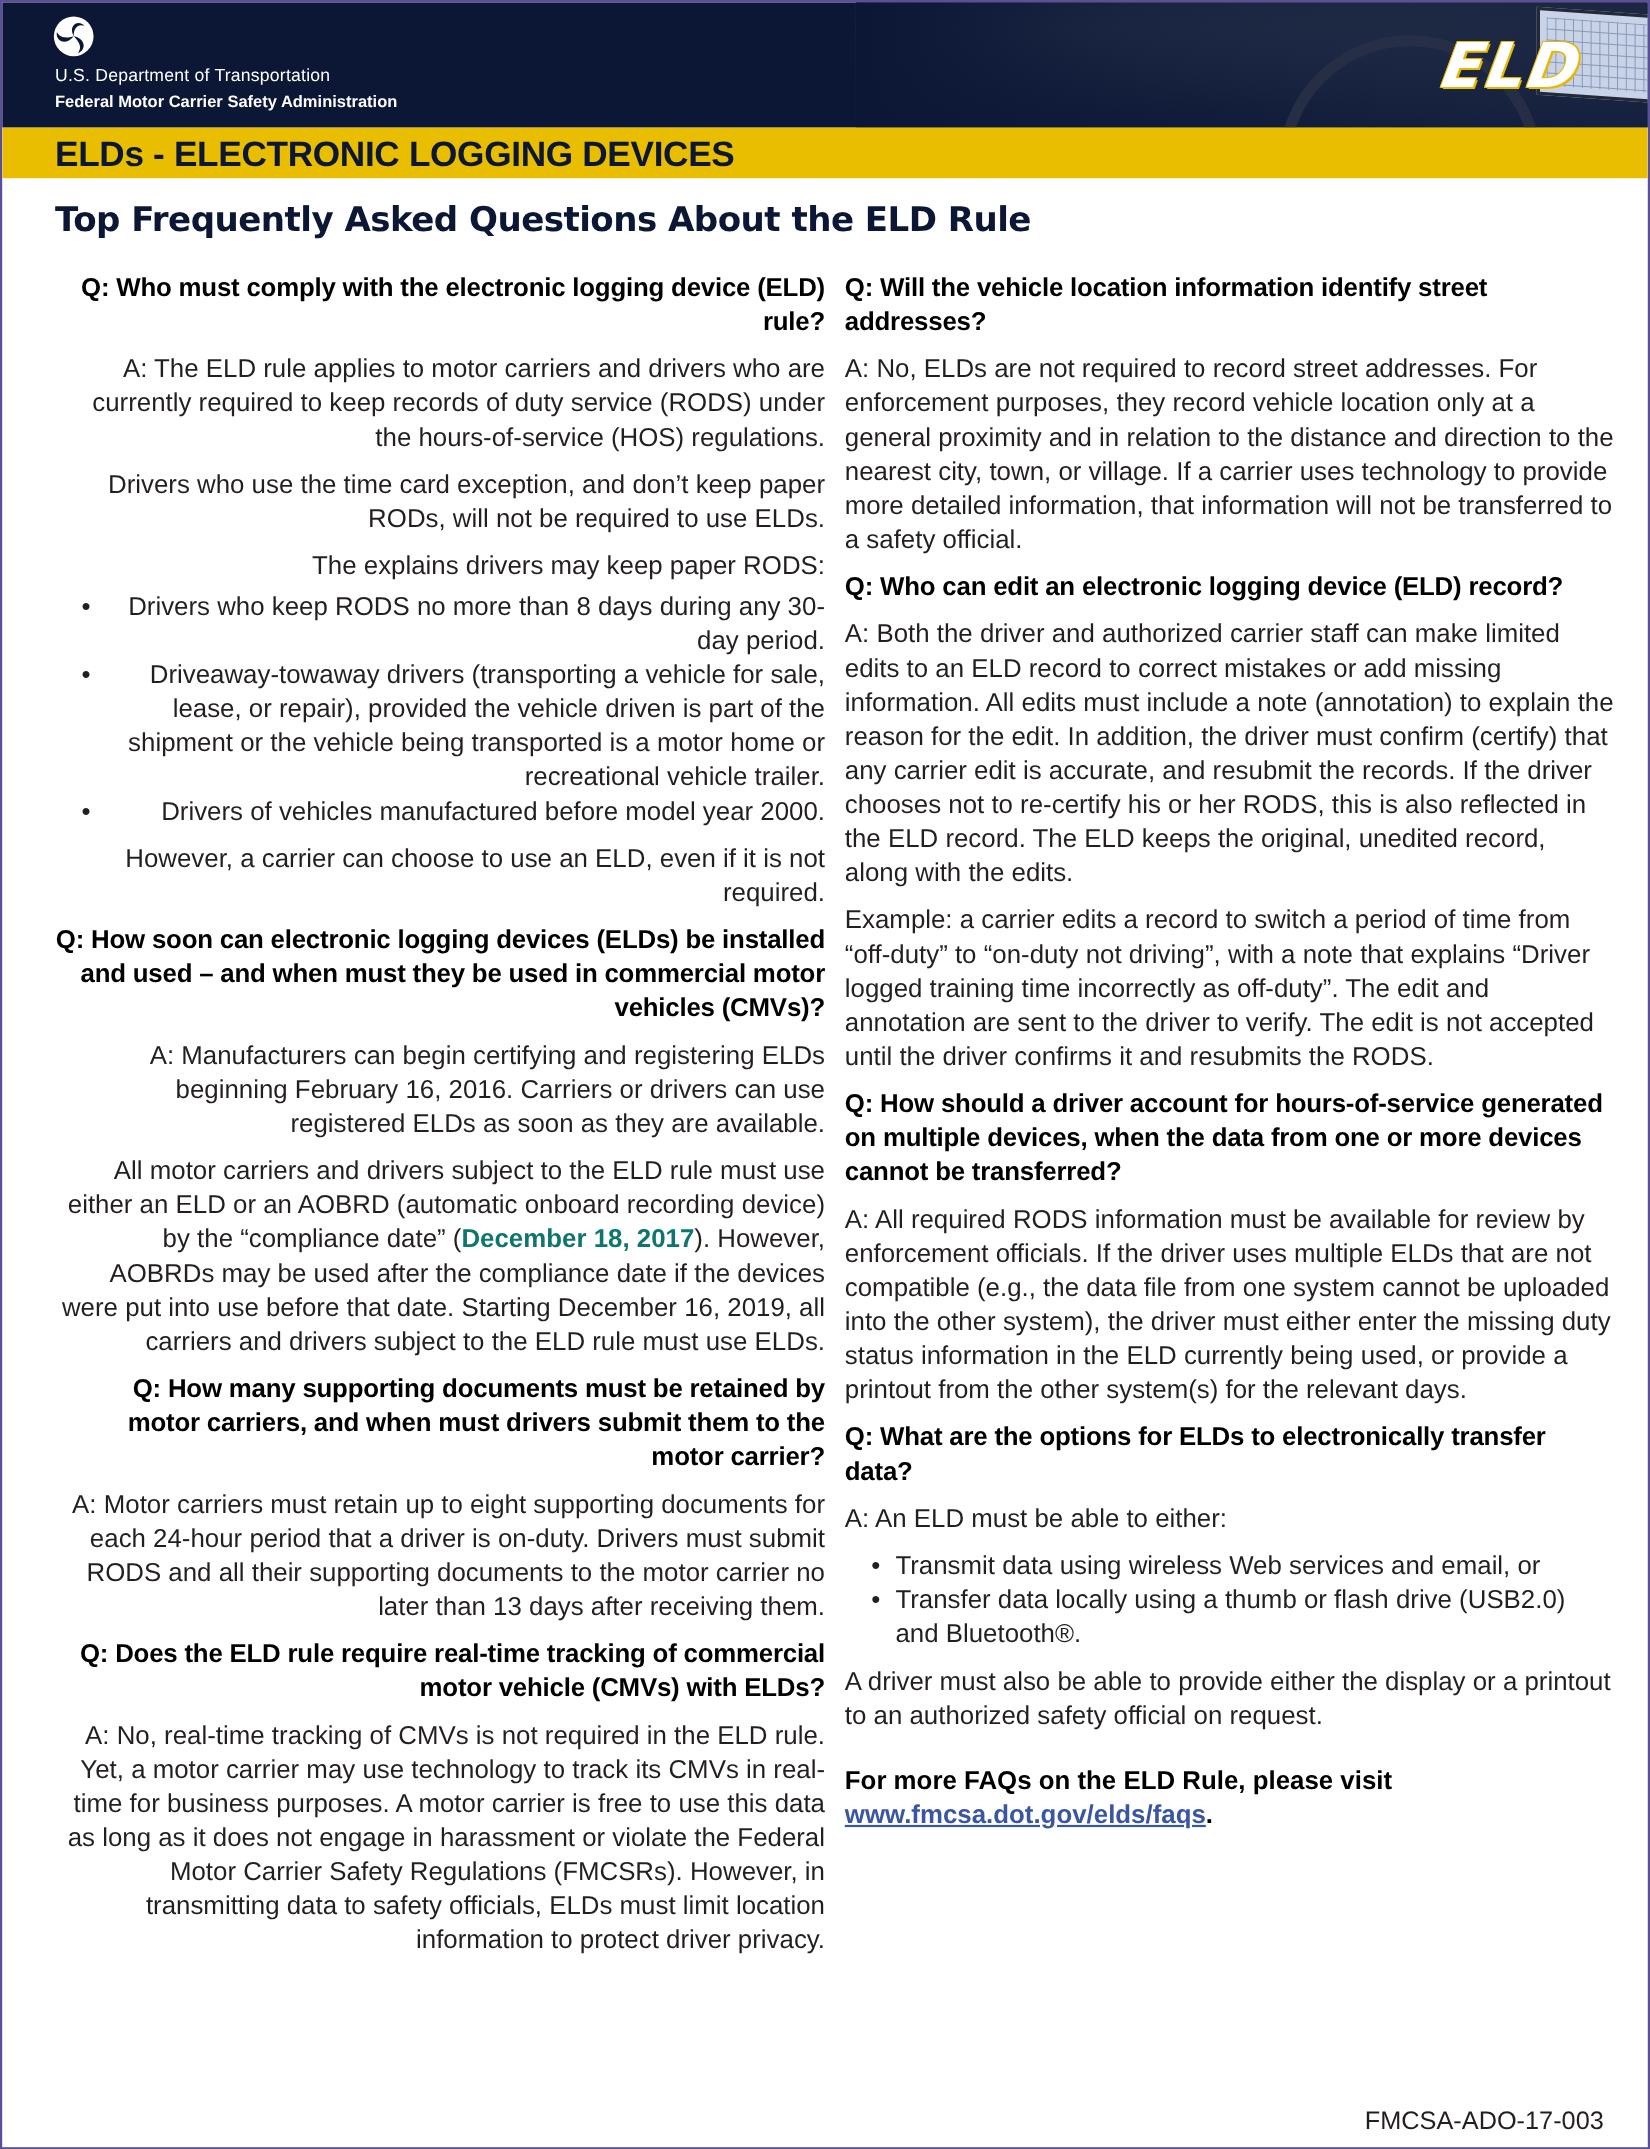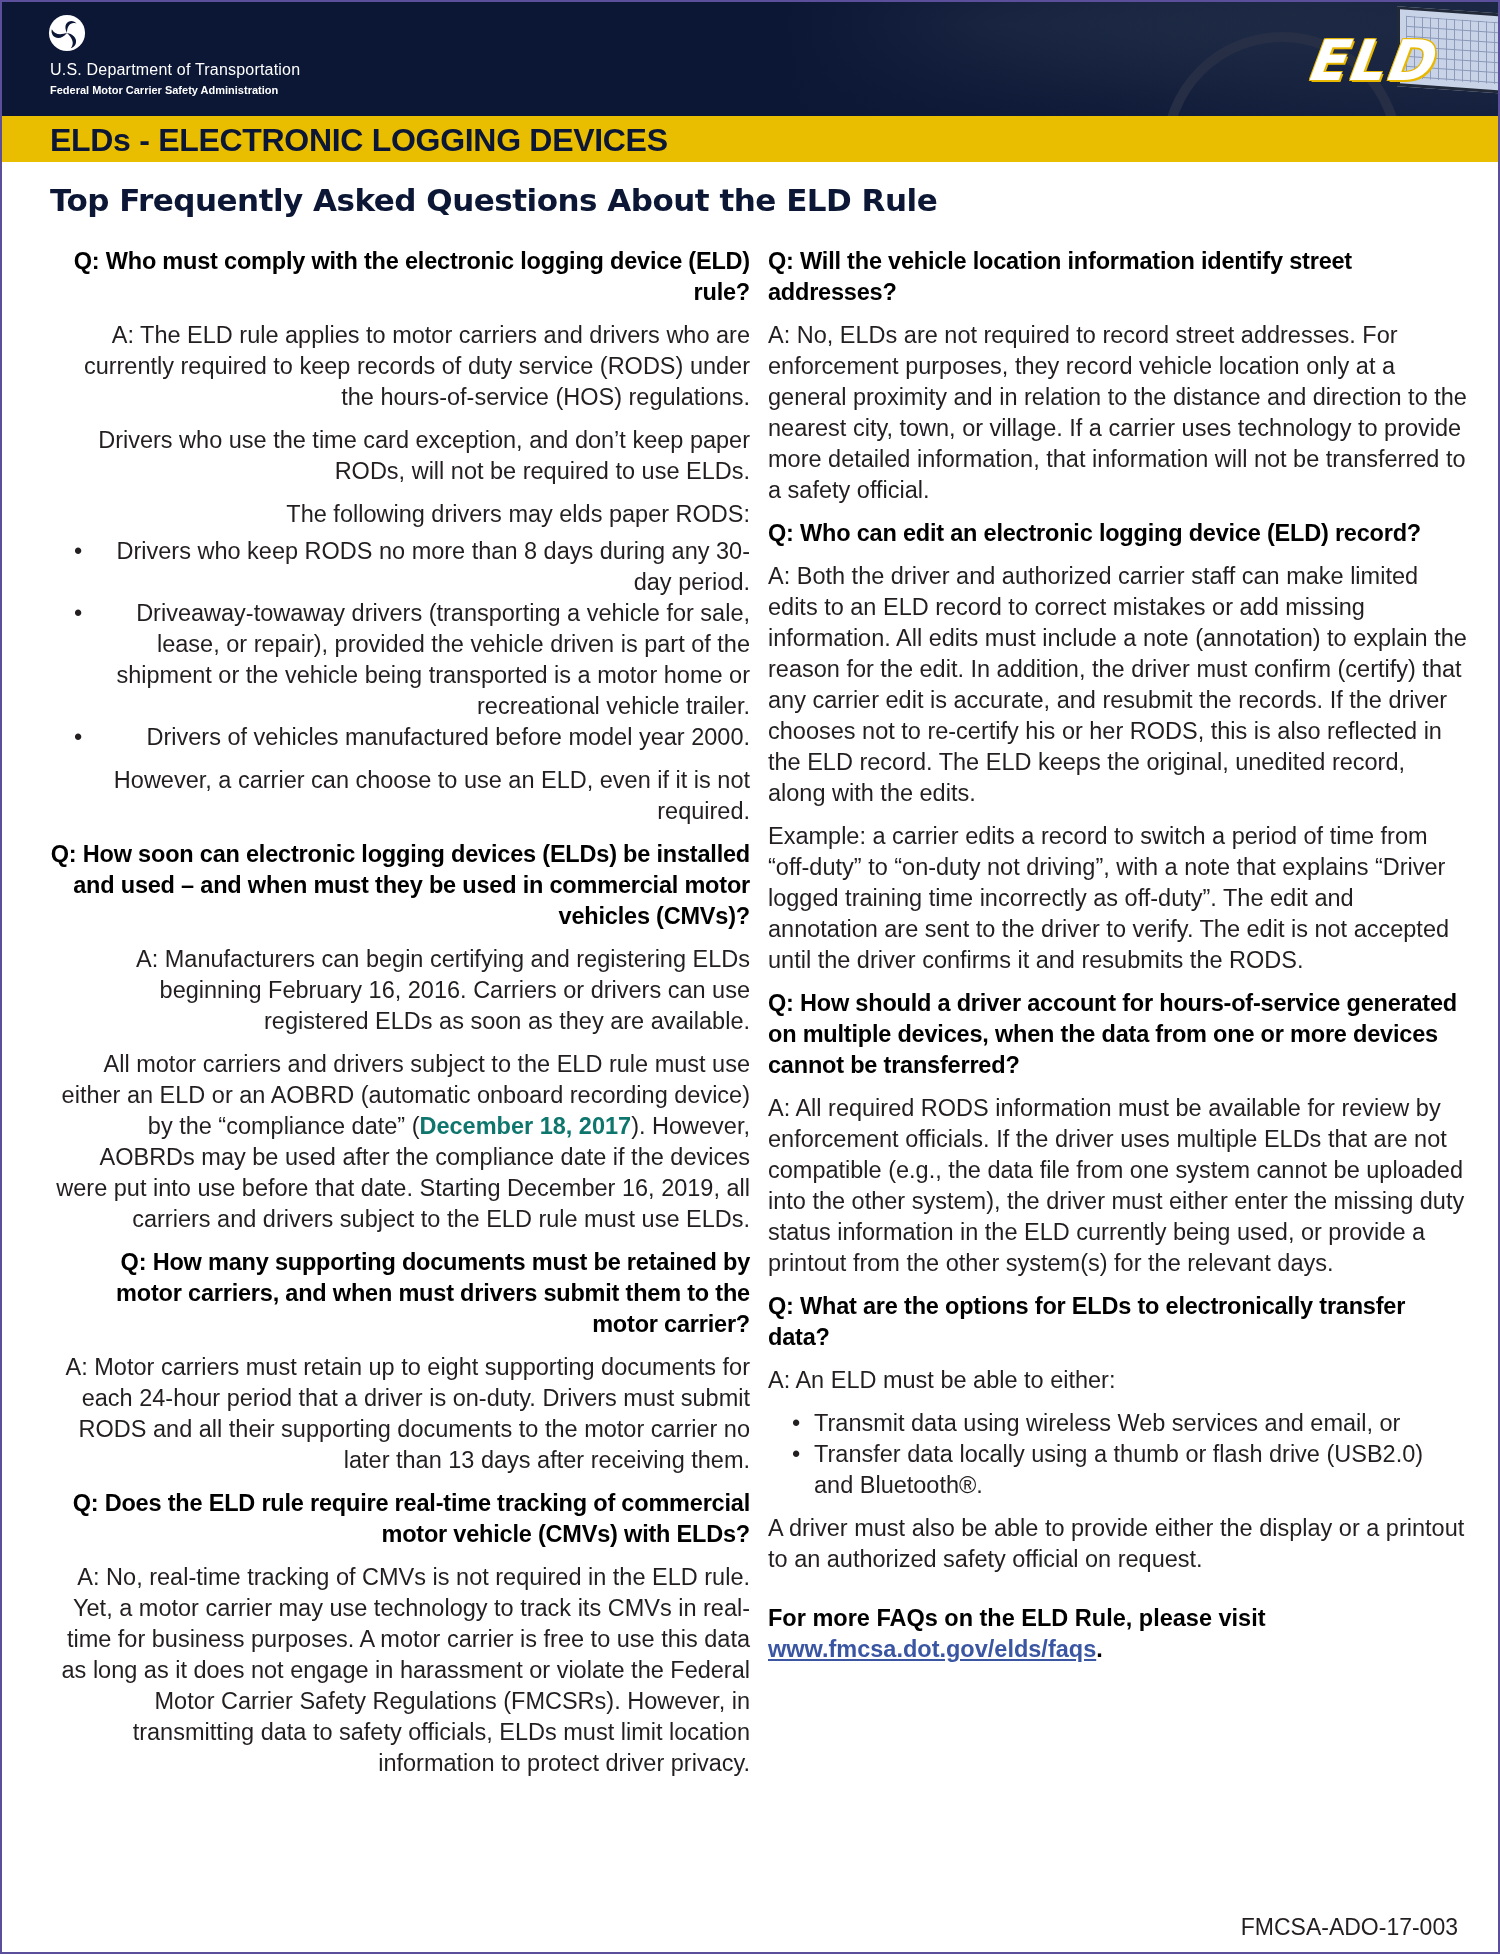--- a/index.html
+++ b/index.html
@@ -41,21 +41,21 @@
   .dot-logo {
     position: absolute; left: 46px; top: 12px; width: 38px; height: 38px;
   }
   .dot-line1 {
     position: absolute; left: 48px; top: 59px;
     color: #ffffff; font-size: 16px; letter-spacing: 0.2px;
     font-family: "Liberation Sans", sans-serif;
   }
   .dot-line2 {
     position: absolute; left: 48px; top: 82px;
-    color: #ffffff; font-size: 11px; font-weight: bold;
+    color: #ffffff; font-size: 15px; font-weight: bold;
     font-family: "Liberation Sans", sans-serif;
   }
   .eld-mark {
     position: absolute; left: 1310px; top: 26px;
     font-family: "DejaVu Sans", sans-serif; font-weight: bold; font-style: italic;
     font-size: 56px; color: #ffffff;
     letter-spacing: 2px;
     transform: skewX(-10deg);
     text-shadow: 2px 2px 0 #e8b800, -1px -1px 0 #e8b800, 1px -1px 0 #e8b800, -1px 1px 0 #e8b800;
   }
@@ -133,21 +133,21 @@
   <div class="banner-title">ELDs - ELECTRONIC LOGGING DEVICES</div>
 </div>
 
 <div class="page-title">Top Frequently Asked Questions About the ELD Rule</div>
 
 <div class="col col-left">
   <section>
     <p class="q">Q: Who must comply with the electronic logging device (ELD) rule?</p>
     <p class="a">A: The ELD rule applies to motor carriers and drivers who are currently required to keep records of duty service (RODS) under the hours-of-service (HOS) regulations.</p>
     <p class="a">Drivers who use the time card exception, and don’t keep paper RODs, will not be required to use ELDs.</p>
-    <p class="a" style="margin-bottom:6px">The following drivers may elds paper RODS:</p>
+    <p class="a" style="margin-bottom:6px">The explains drivers may keep paper RODS:</p>
     <ul class="bullets">
       <li><span class="bullet">•</span><span>Drivers who keep RODS no more than 8 days during any 30-day period.</span></li>
       <li><span class="bullet">•</span><span>Driveaway-towaway drivers (transporting a vehicle for sale, lease, or repair), provided the vehicle driven is part of the shipment or the vehicle being transported is a motor home or recreational vehicle trailer.</span></li>
       <li><span class="bullet">•</span><span>Drivers of vehicles manufactured before model year 2000.</span></li>
     </ul>
     <p class="a">However, a carrier can choose to use an ELD, even if it is not required.</p>
   </section>
 
   <section>
     <p class="q">Q: How soon can electronic logging devices (ELDs) be installed and used – and when must they be used in commercial motor vehicles (CMVs)?</p>

